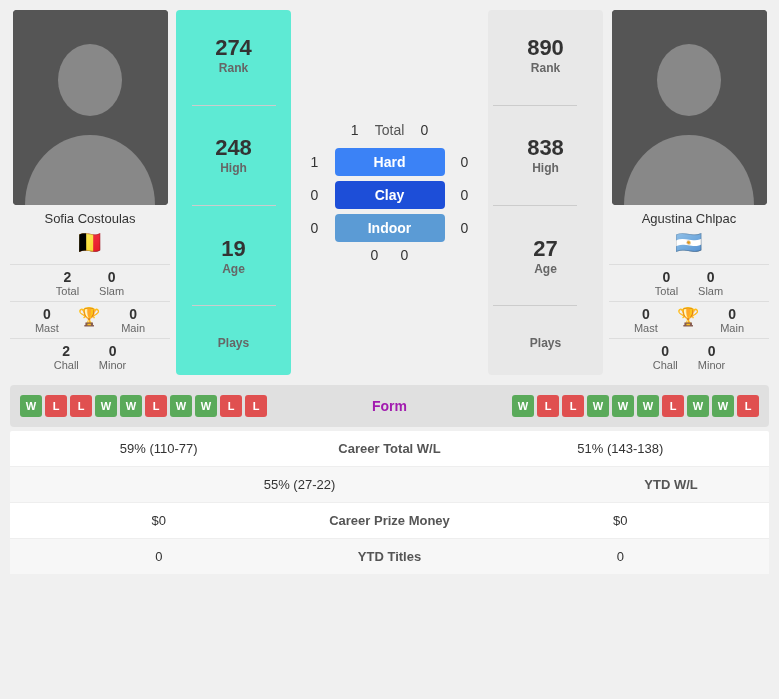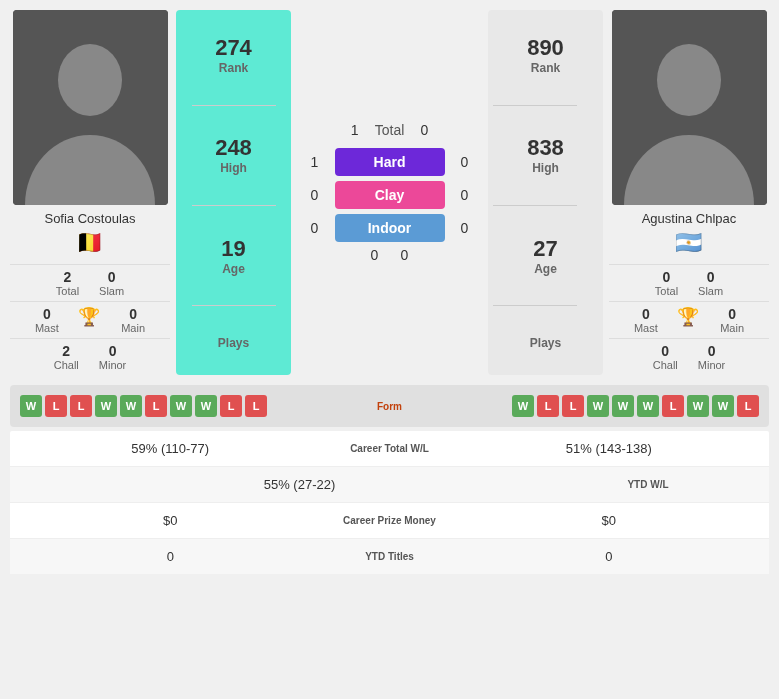--- a/index.html
+++ b/index.html
@@ -152,22 +152,22 @@
       padding: 6px 0;
       border: none;
       border-radius: 4px;
       color: white;
       font-size: 14px;
       font-weight: bold;
       cursor: pointer;
       text-align: center;
     }
 
-    .btn-hard { background: #6d28d9; }
-    .btn-clay { background: #ec4899; }
+    .btn-hard { background: #3b82f6; }
+    .btn-clay { background: #1d4ed8; }
     .btn-indoor { background: #5b9bd5; }
     .btn-grass { background: #5aaa5a; }
 
     .total-row {
       display: flex;
       align-items: center;
       gap: 10px;
       justify-content: center;
       margin-bottom: 5px;
     }
@@ -230,54 +230,54 @@
       justify-content: center;
       font-size: 11px;
       font-weight: bold;
       color: white;
     }
 
     .badge-w { background: #5aaa5a; }
     .badge-l { background: #e05050; }
 
     .form-label {
-      font-size: 10px;
-      font-weight: bold;
-      color: #c2410c;
+      font-size: 14px;
+      font-weight: bold;
+      color: #a21caf;
     }
 
     
     .stats-table {
       margin: 4px 10px;
       background: white;
       border-radius: 2px;
     }
 
     .stats-table-row {
       display: flex;
       align-items: center;
       border-bottom: 1px solid #eee;
-      padding: 10px 31px;
+      padding: 10px 8px;
     }
 
     .stats-table-row:last-child {
       border-bottom: none;
     }
 
     .stats-table-left {
       flex: 1;
       text-align: center;
       font-size: 13px;
       color: #333;
     }
 
     .stats-table-center {
       flex: 0 0 180px;
       text-align: center;
-      font-size: 10px;
+      font-size: 13px;
       font-weight: bold;
       color: #555;
     }
 
     .stats-table-right {
       flex: 1;
       text-align: center;
       font-size: 13px;
       color: #333;
     }

